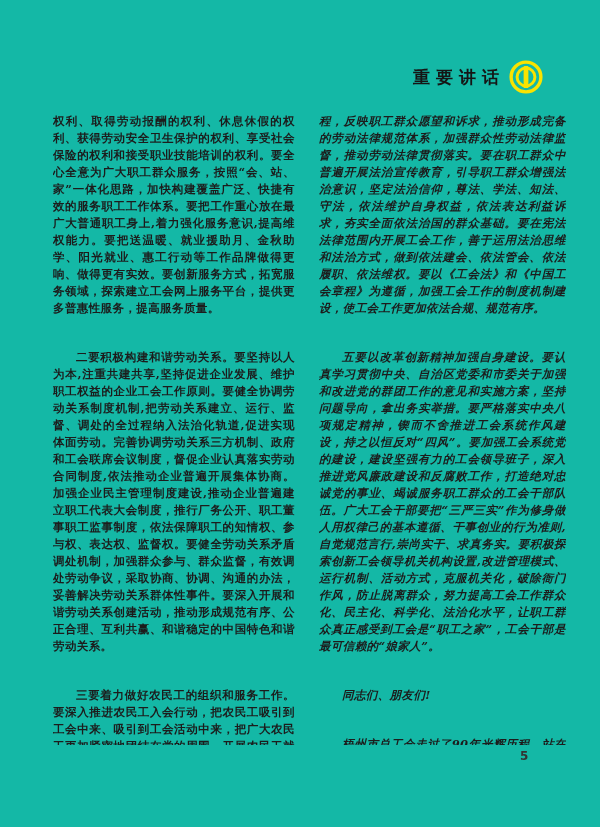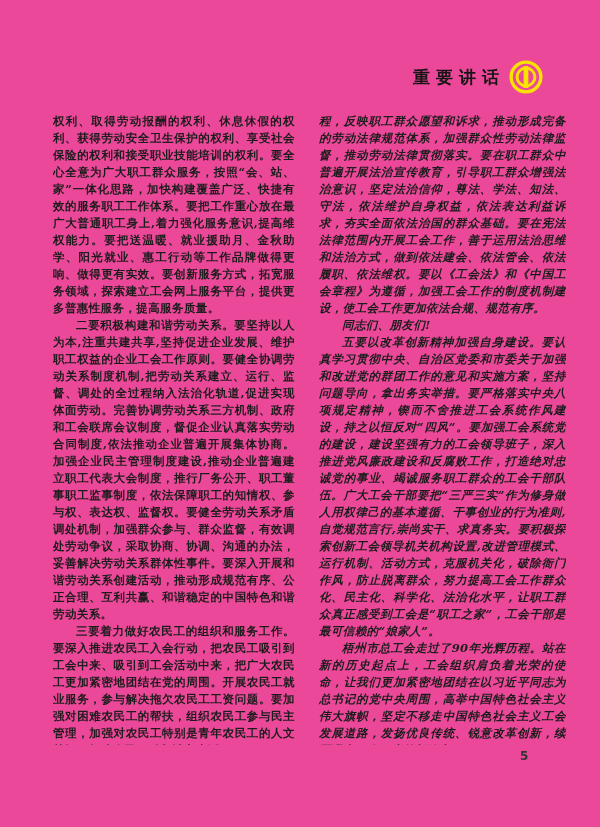--- a/index.html
+++ b/index.html
@@ -1,21 +1,21 @@
 <!DOCTYPE html>
 <html><head>
 <meta charset="utf-8">
 <style>
   html, body { margin: 0; padding: 0; background: #e8e8e8; }
   .page {
     position: relative;
     width: 600px;
     height: 827px;
     margin: 0 auto;
-    background: #ec4899;
+    background: #14b8a6;
     font-family: "DejaVu Serif", serif;
     color: #1c1c1c;
     overflow: hidden;
   }
   .header {
     position: absolute;
     top: 60px;
     right: 57px;
     display: flex;
     align-items: center;
@@ -50,21 +50,21 @@
   .col p {
     margin: 0;
     font-size: 11.5px;
     line-height: 17px;
     font-weight: 600;
     text-align: justify;
     text-justify: inter-ideograph;
     letter-spacing: 0.4px;
     color: #1c1c1c;
   }
-  .col p.indent { text-indent: 2em; }
+  .col p.indent { text-indent: 2em; margin-top: 32px; }
   .page-number {
     position: absolute;
     top: 749px;
     left: 520px;
     font-size: 12px;
     font-weight: 600;
     color: #333333;
     font-family: "DejaVu Sans", sans-serif;
   }
 </style>
@@ -87,21 +87,21 @@
   <div class="content">
     <div class="col">
       <p>权利、取得劳动报酬的权利、休息休假的权利、获得劳动安全卫生保护的权利、享受社会保险的权利和接受职业技能培训的权利。要全心全意为广大职工群众服务，按照“会、站、家”一体化思路，加快构建覆盖广泛、快捷有效的服务职工工作体系。要把工作重心放在最广大普通职工身上,着力强化服务意识,提高维权能力。要把送温暖、就业援助月、金秋助学、阳光就业、惠工行动等工作品牌做得更响、做得更有实效。要创新服务方式，拓宽服务领域，探索建立工会网上服务平台，提供更多普惠性服务，提高服务质量。</p>
       <p class="indent">二要积极构建和谐劳动关系。要坚持以人为本,注重共建共享,坚持促进企业发展、维护职工权益的企业工会工作原则。要健全协调劳动关系制度机制,把劳动关系建立、运行、监督、调处的全过程纳入法治化轨道,促进实现体面劳动。完善协调劳动关系三方机制、政府和工会联席会议制度，督促企业认真落实劳动合同制度,依法推动企业普遍开展集体协商。加强企业民主管理制度建设,推动企业普遍建立职工代表大会制度，推行厂务公开、职工董事职工监事制度，依法保障职工的知情权、参与权、表达权、监督权。要健全劳动关系矛盾调处机制，加强群众参与、群众监督，有效调处劳动争议，采取协商、协调、沟通的办法，妥善解决劳动关系群体性事件。要深入开展和谐劳动关系创建活动，推动形成规范有序、公正合理、互利共赢、和谐稳定的中国特色和谐劳动关系。</p>
       <p class="indent">三要着力做好农民工的组织和服务工作。要深入推进农民工入会行动，把农民工吸引到工会中来、吸引到工会活动中来，把广大农民工更加紧密地团结在党的周围。开展农民工就业服务，参与解决拖欠农民工工资问题。要加强对困难农民工的帮扶，组织农民工参与民主管理，加强对农民工特别是青年农民工的人文关怀，帮助农民工融入城市生活。</p>
 
     </div>
 
     <div class="col col-right">
       <p>程，反映职工群众愿望和诉求，推动形成完备的劳动法律规范体系，加强群众性劳动法律监督，推动劳动法律贯彻落实。要在职工群众中普遍开展法治宣传教育，引导职工群众增强法治意识，坚定法治信仰，尊法、学法、知法、守法，依法维护自身权益，依法表达利益诉求，夯实全面依法治国的群众基础。要在宪法法律范围内开展工会工作，善于运用法治思维和法治方式，做到依法建会、依法管会、依法履职、依法维权。要以《工会法》和《中国工会章程》为遵循，加强工会工作的制度机制建设，使工会工作更加依法合规、规范有序。</p>
+      <p class="indent">五要以改革创新精神加强自身建设。要认真学习贯彻中央、自治区党委和市委关于加强和改进党的群团工作的意见和实施方案，坚持问题导向，拿出务实举措。要严格落实中央八项规定精神，锲而不舍推进工会系统作风建设，持之以恒反对“四风”。要加强工会系统党的建设，建设坚强有力的工会领导班子，深入推进党风廉政建设和反腐败工作，打造绝对忠诚党的事业、竭诚服务职工群众的工会干部队伍。广大工会干部要把“三严三实”作为修身做人用权律己的基本遵循、干事创业的行为准则,自觉规范言行,崇尚实干、求真务实。要积极探索创新工会领导机关机构设置,改进管理模式、运行机制、活动方式，克服机关化，破除衙门作风，防止脱离群众，努力提高工会工作群众化、民主化、科学化、法治化水平，让职工群众真正感受到工会是“职工之家”，工会干部是最可信赖的“娘家人”。</p>
       <p class="indent">同志们、朋友们!</p>
-      <p class="indent">五要以改革创新精神加强自身建设。要认真学习贯彻中央、自治区党委和市委关于加强和改进党的群团工作的意见和实施方案，坚持问题导向，拿出务实举措。要严格落实中央八项规定精神，锲而不舍推进工会系统作风建设，持之以恒反对“四风”。要加强工会系统党的建设，建设坚强有力的工会领导班子，深入推进党风廉政建设和反腐败工作，打造绝对忠诚党的事业、竭诚服务职工群众的工会干部队伍。广大工会干部要把“三严三实”作为修身做人用权律己的基本遵循、干事创业的行为准则,自觉规范言行,崇尚实干、求真务实。要积极探索创新工会领导机关机构设置,改进管理模式、运行机制、活动方式，克服机关化，破除衙门作风，防止脱离群众，努力提高工会工作群众化、民主化、科学化、法治化水平，让职工群众真正感受到工会是“职工之家”，工会干部是最可信赖的“娘家人”。</p>
       <p class="indent">梧州市总工会走过了90年光辉历程。站在新的历史起点上，工会组织肩负着光荣的使命，让我们更加紧密地团结在以习近平同志为总书记的党中央周围，高举中国特色社会主义伟大旗帜，坚定不移走中国特色社会主义工会发展道路，发扬优良传统、锐意改革创新，续写我市工会历史的新篇章!</p>
     </div>
   </div>
 
   <div class="page-number">5</div>
 
 </div>
 
 </body></html>

